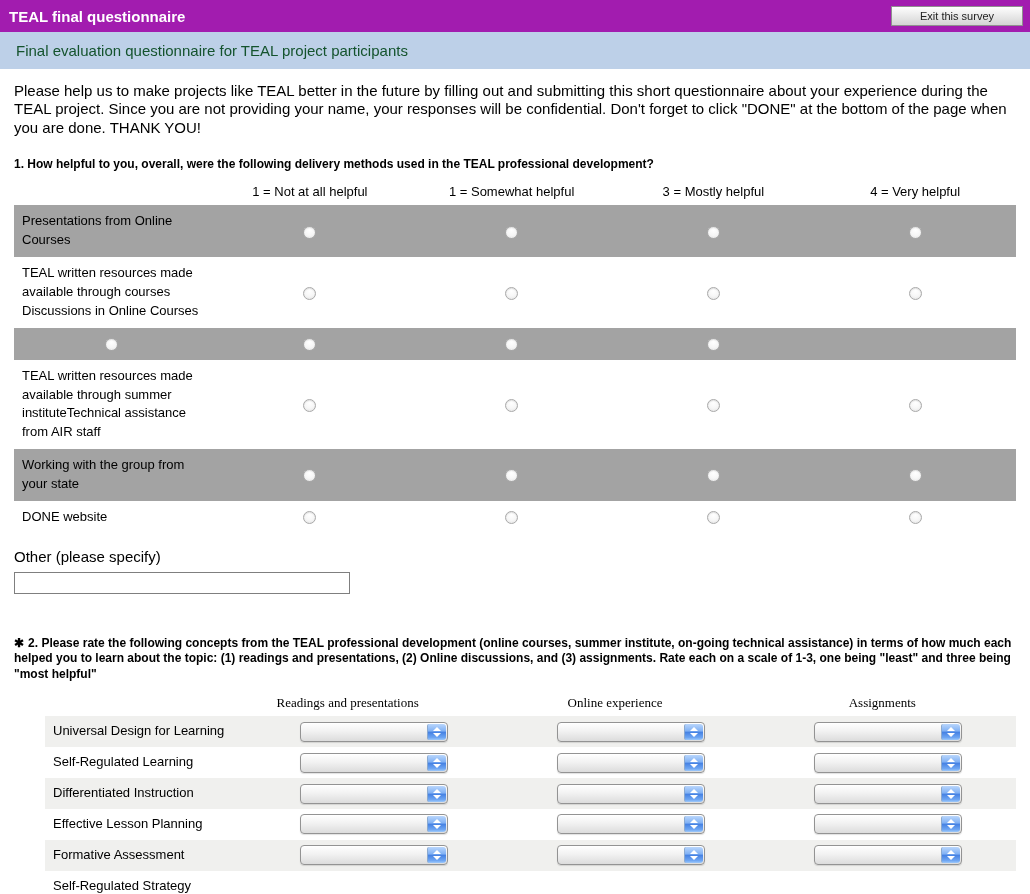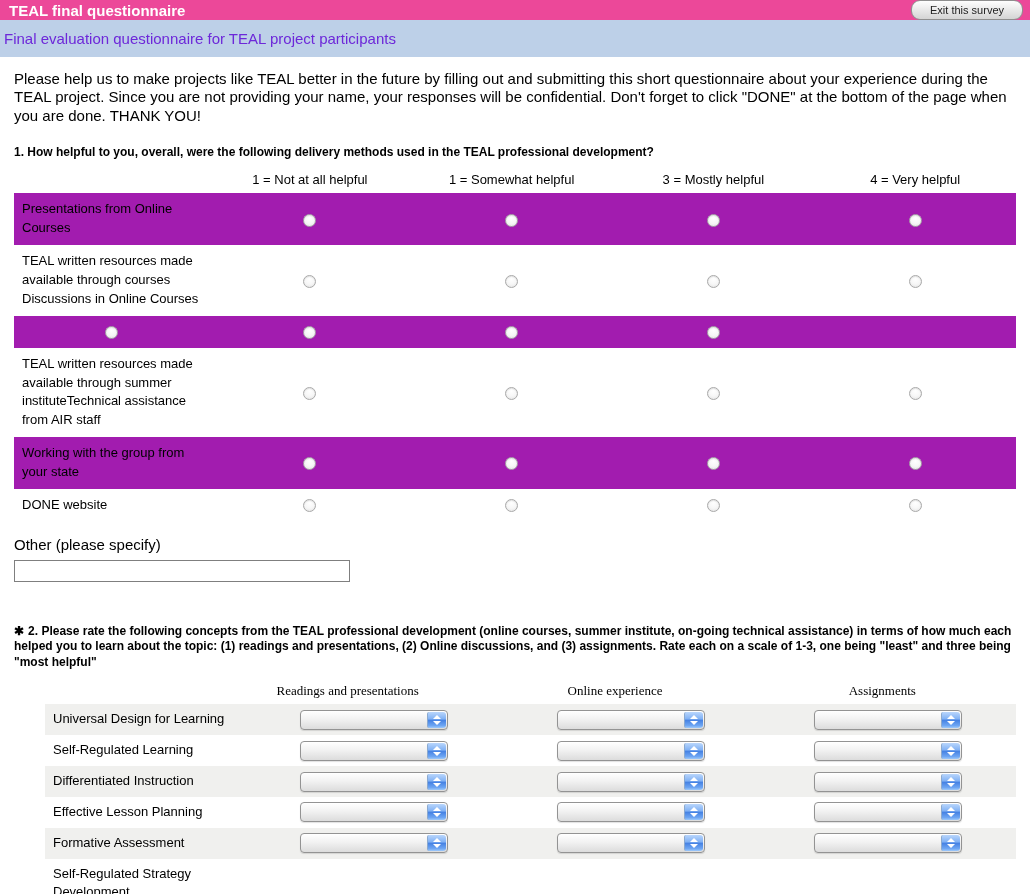--- a/index.html
+++ b/index.html
@@ -6,51 +6,51 @@
   html, body { margin:0; padding:0; }
   body {
     width:1030px; min-height:894px;
     background:#ffffff;
     font-family:"Liberation Sans", sans-serif;
     color:#000;
   }
 
   
   .topbar {
-    height:20px; background:#ec4899;
+    height:32px; background:#a21caf;
     display:flex; align-items:center; justify-content:space-between;
     padding:0 7px 0 9px;
   }
   .topbar-title { color:#fff; font-weight:bold; font-size:15px; }
   .exit-btn {
     font-family:"Liberation Sans", sans-serif;
     font-size:11px; color:#222;
     background:linear-gradient(#fefefe,#d4d4d4);
-    border:1px solid #8f8f8f; border-radius:9px;
-    padding:3px 18px; cursor:pointer;
+    border:1px solid #8f8f8f; border-radius:0;
+    padding:3px 28px; cursor:pointer;
   }
 
   
   .banner {
-    background:#bdd0e8; padding:10px 4px;
-    font-size:15px; color:#6d28d9;
+    background:#bdd0e8; padding:10px 16px;
+    font-size:15px; color:#14532d;
   }
 
   
   .content { padding:13px 14px 30px 14px; }
   .intro { font-size:15px; line-height:1.22; margin:0 0 20px 0; }
   .qtitle { font-size:12px; font-weight:bold; margin:0 0 8px 0; line-height:1.3; }
   .req-star { font-weight:bold; margin-right:4px; }
 
   
   .m1-head, .m1-row { display:grid; grid-template-columns:195px 1fr 1fr 1fr 1fr; align-items:center; }
   .m1-head { margin-bottom:2px; }
   .m1-head .col-h { font-size:13px; text-align:center; padding:4px 2px; }
   .m1-row { min-height:32px; }
-  .m1-row.odd { background:#a21caf; }
+  .m1-row.odd { background:#a3a3a3; }
   .m1-label { font-size:13px; line-height:1.45; padding:7px 6px 7px 8px; }
   .m1-cell { text-align:center; }
   .radio {
     display:inline-block; width:13px; height:13px; border-radius:50%;
     border:1px solid #a9a9a9;
     background:radial-gradient(circle at 50% 30%, #ffffff 0%, #f6f6f6 55%, #e0e0e0 100%);
     box-shadow:inset 0 1px 1px rgba(0,0,0,0.10);
     cursor:pointer; vertical-align:middle;
   }
 

